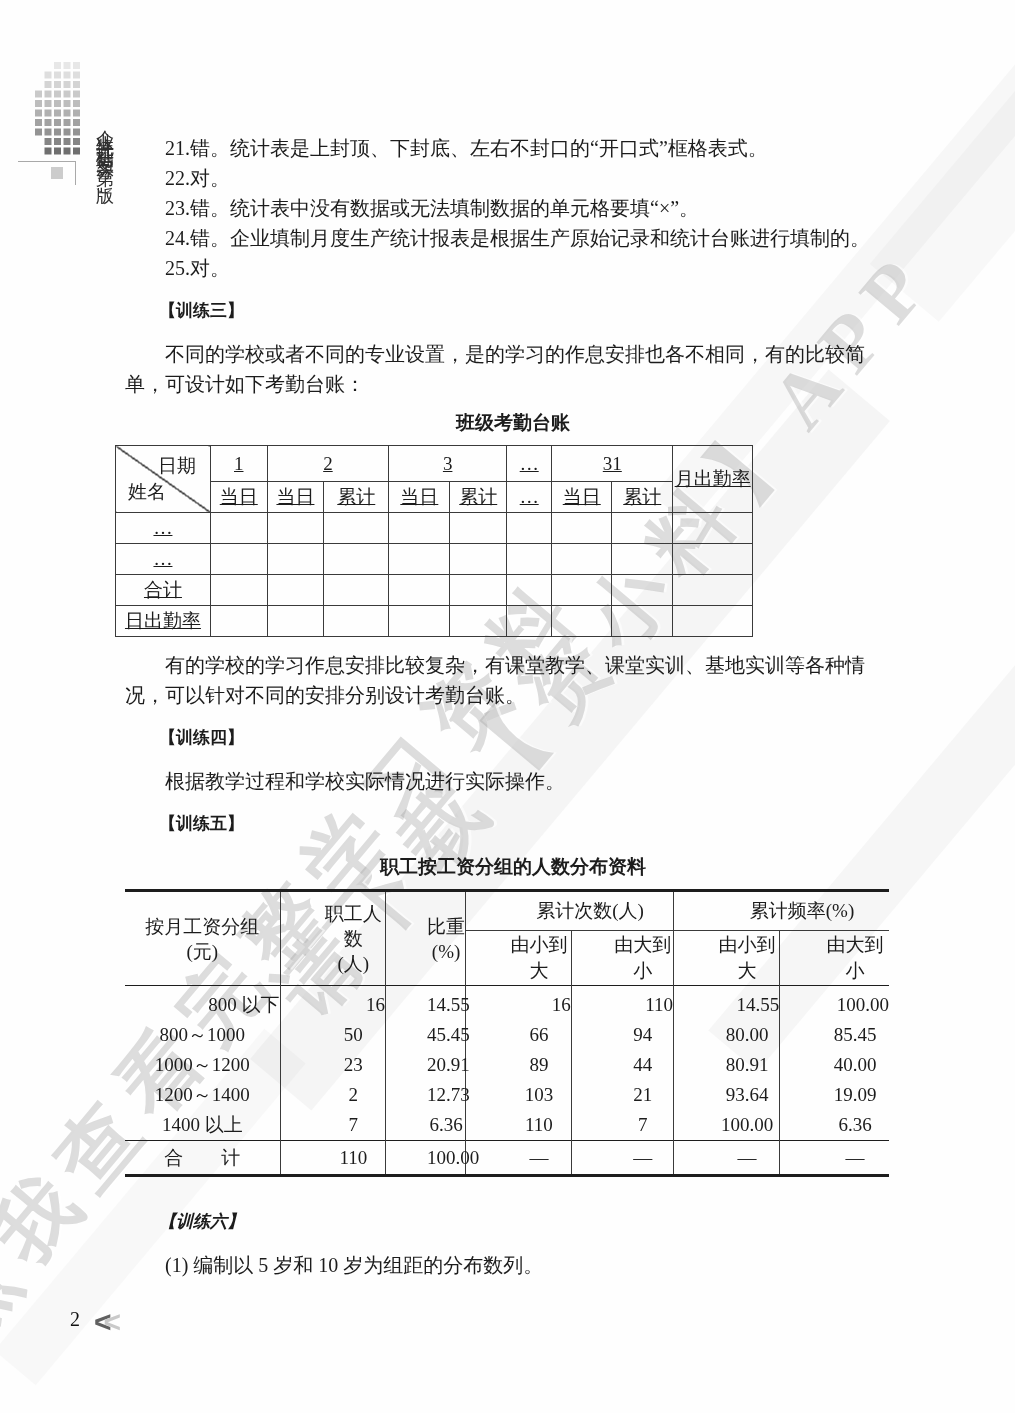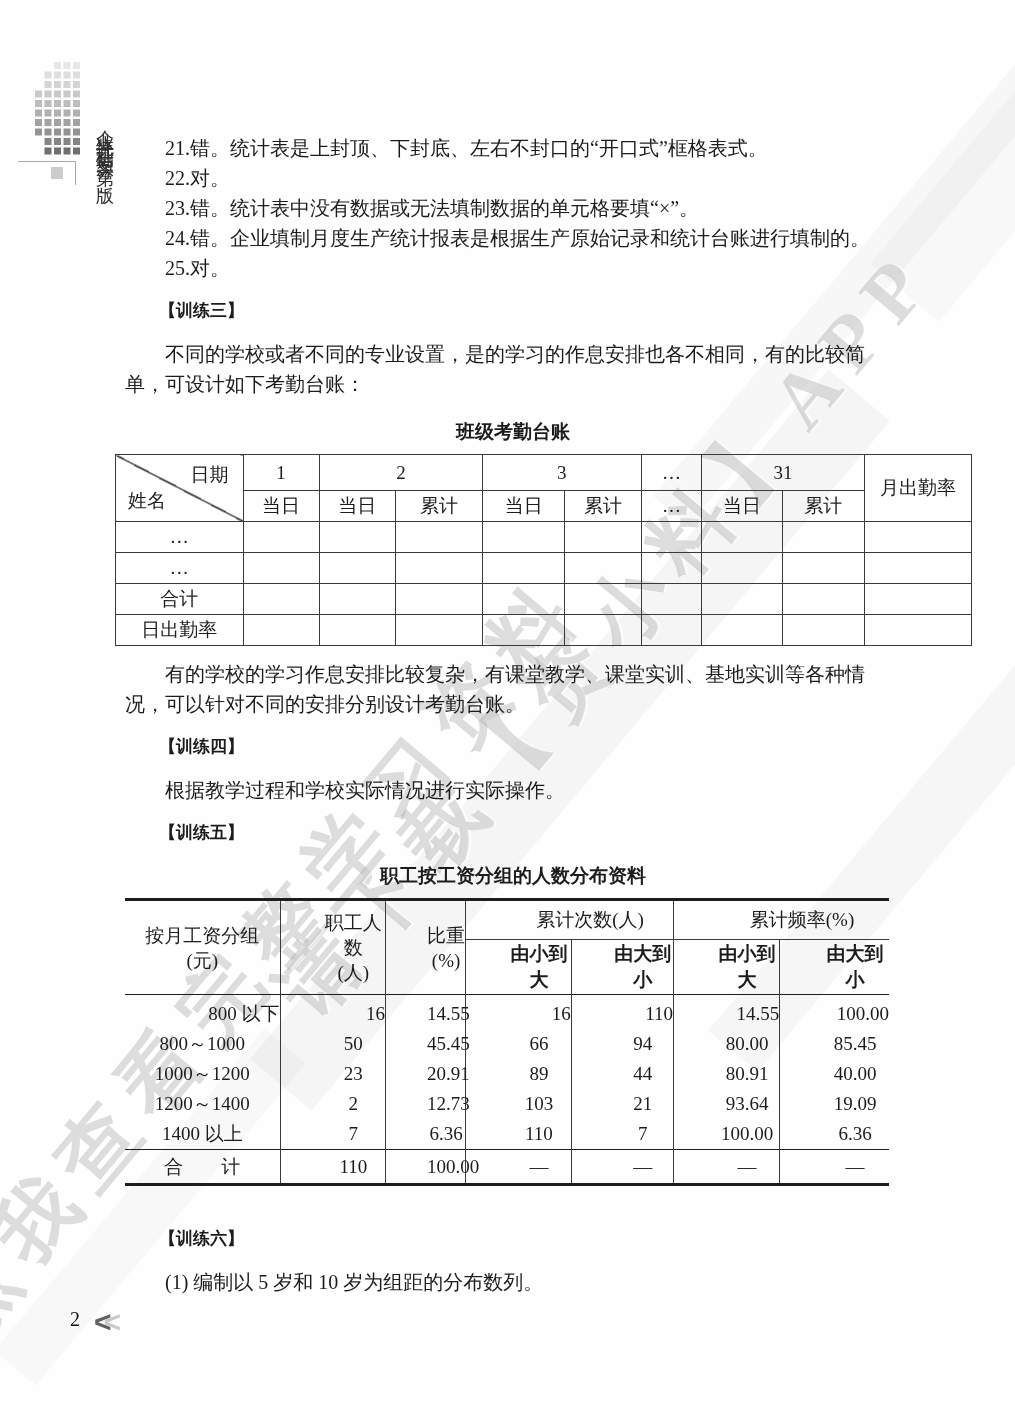--- a/index.html
+++ b/index.html
@@ -100,31 +100,32 @@
     text-indent: 2em;
     margin-top: 13px;
     margin-bottom: 13px;
   }
   .para { text-indent: 2em; }
   .tbl-title {
     text-align: center;
     font-family: "Liberation Sans", "DejaVu Sans", sans-serif;
     font-weight: bold;
     font-size: 19px;
-    margin-top: 18px;
+    margin-top: 9px;
     margin-bottom: 7px;
   }
 
   
   table.attend {
     border-collapse: collapse;
     table-layout: fixed;
-    width: 857px;
+    width: 638px;
     margin-left: -10px;
     font-size: 19px;
+    text-decoration: underline;
   }
   table.attend th, table.attend td {
     border: 1px solid #3a3a3a;
     text-align: center;
     font-weight: normal;
     padding: 0;
     overflow: hidden;
   }
   table.attend { border: 1.5px solid #3a3a3a; }
   table.attend .hr1 th { height: 36px; }
@@ -151,21 +152,21 @@
     border-bottom: 3px solid #1d1d1d;
   }
   table.wage th, table.wage td {
     text-align: center;
     font-weight: normal;
     padding: 0;
     margin-top: 44px;
   }
   table.wage th { line-height: 26px; }
   table.wage .wh1 th { height: 40px; }
-  table.wage .wh2 th { height: 55px; font-weight: bold; }
+  table.wage .wh2 th { height: 55px; }
   table.wage td { height: 30px; }
   table.wage .vln { border-left: 1px solid #3a3a3a; padding-left: 41px; }
   table.wage th.span-col { border-bottom: 1px solid #3a3a3a; }
   table.wage tbody tr:first-child td { border-top: 1.6px solid #1d1d1d; padding-top: 4px; text-align: right; }
   table.wage tr.total td { border-top: 1.6px solid #1d1d1d; height: 35px; }
   table.wage .two-line { line-height: 25px; padding-top: 6px; padding-bottom: 6px; }
 
   
   .footer { position: absolute; left: 70px; top: 1305px; z-index: 2; }
   .pgnum { font-size: 20px; color: #111; vertical-align: 6px; }
@@ -393,21 +394,21 @@
           <td class="vln">110</td>
           <td class="vln">100.00</td>
           <td class="vln">—</td>
           <td class="vln">—</td>
           <td class="vln">—</td>
           <td class="vln">—</td>
         </tr>
       </tbody>
     </table>
 
-    <div class="heading" style="margin-top:38px;">【训练六】</div>
+    <div class="heading" style="margin-top:30px;font-style:italic;">【训练六】</div>
     <div class="para">(1) 编制以 5 岁和 10 岁为组距的分布数列。</div>
 
   </div>
 
   <div class="footer">
     <span class="pgnum">2</span>
     <span class="chev"><span class="c1">&lt;</span><span class="c2">&lt;</span></span>
   </div>
 
 </div>

